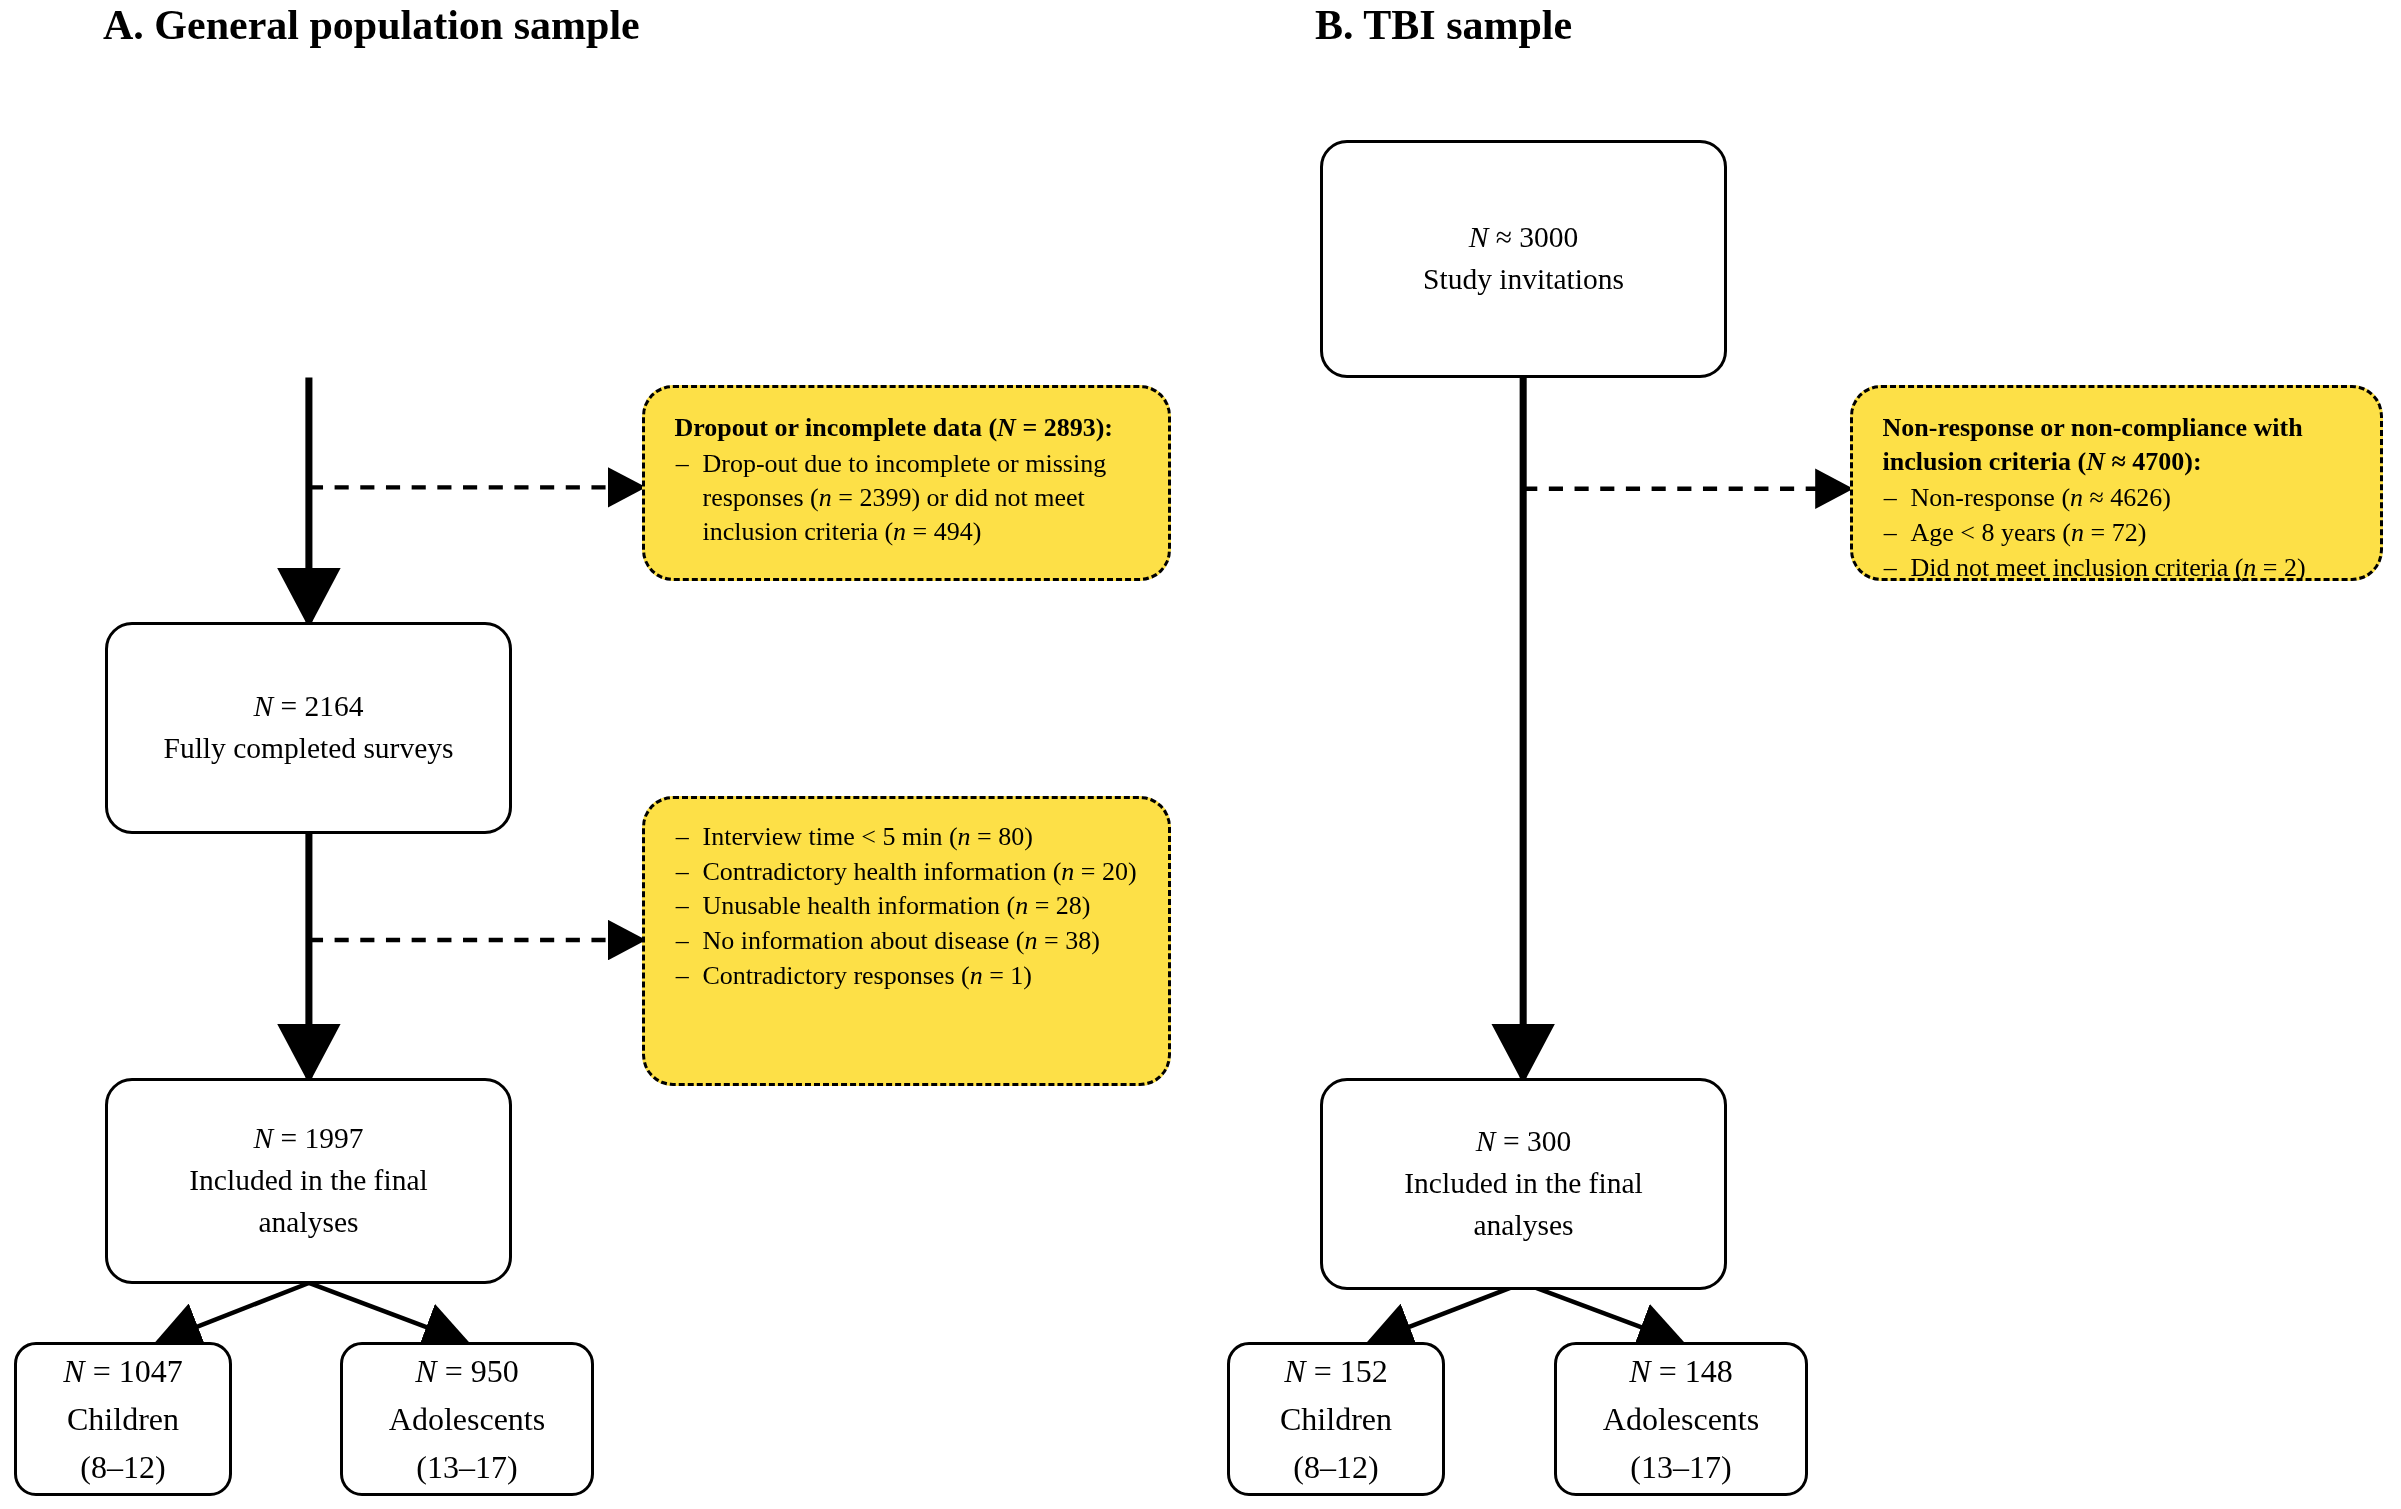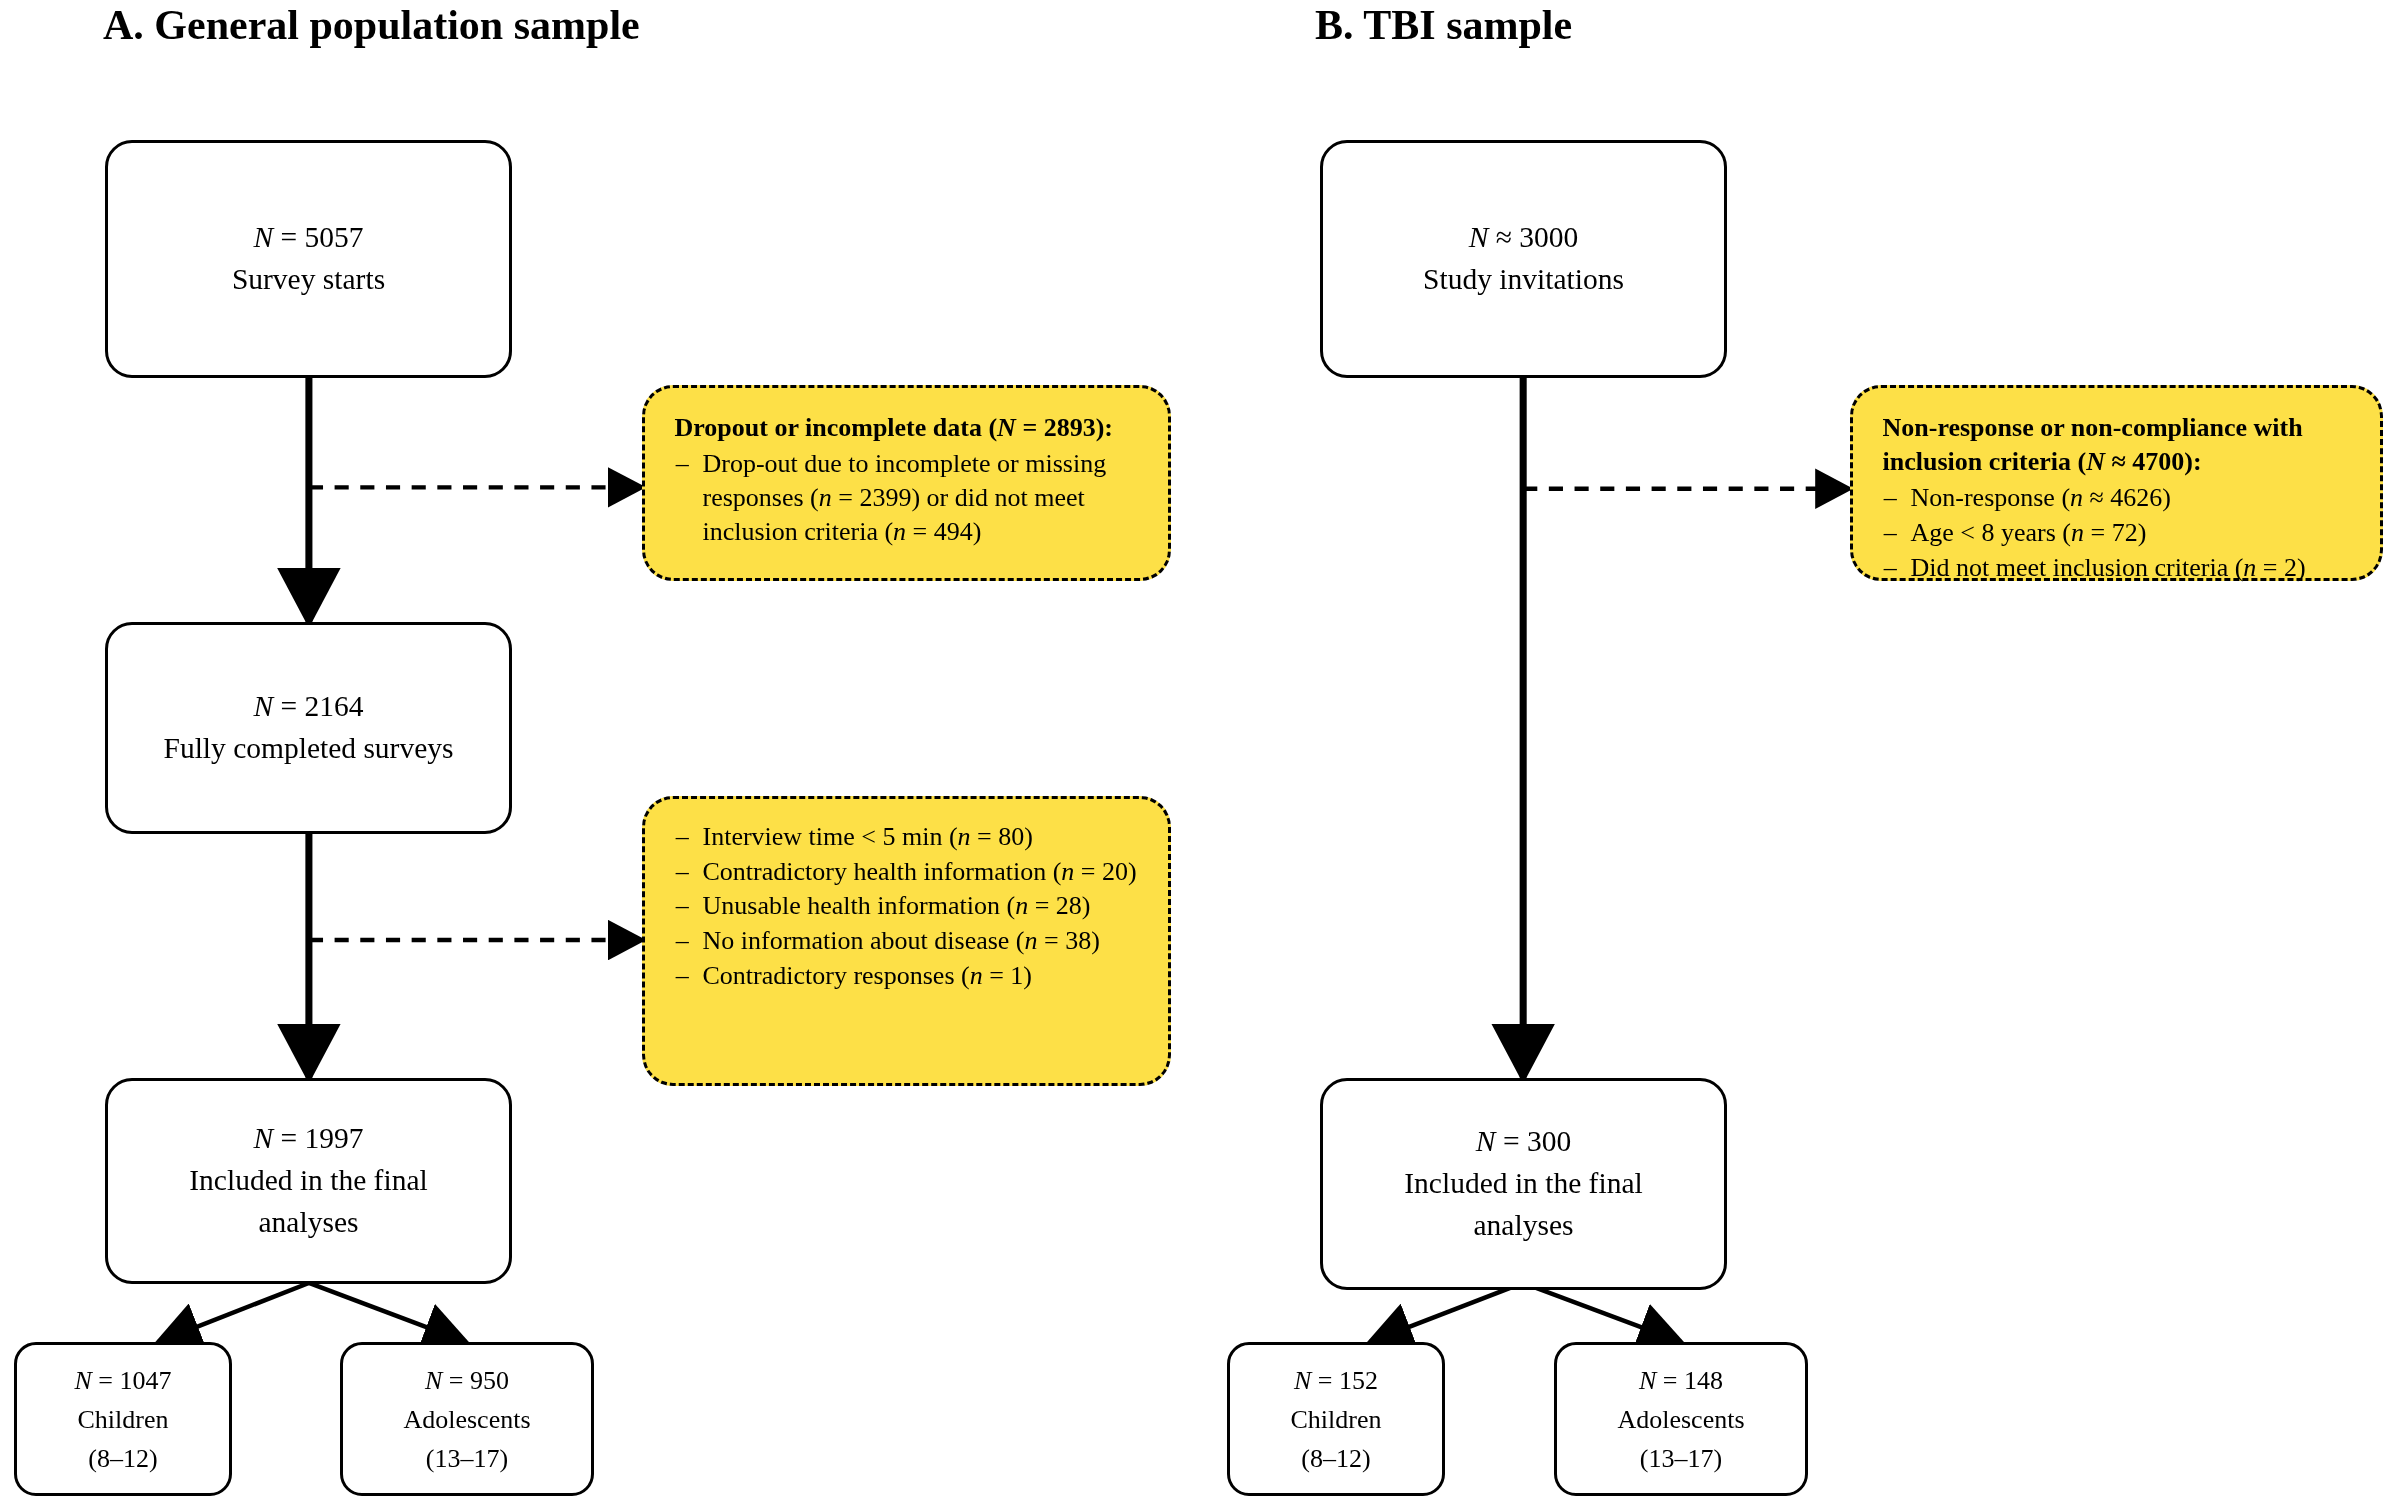--- a/index.html
+++ b/index.html
@@ -46,21 +46,21 @@
     display: flex;
     flex-direction: column;
     align-items: center;
     justify-content: center;
     text-align: center;
     font-size: 29.5px;
     line-height: 1.42;
   }
   .node.small {
     border-radius: 22px;
-    font-size: 26px;
+    font-size: 32px;
     line-height: 1.5;
   }
   .node .line { display: block; white-space: nowrap; }
   .exclusion {
     position: absolute;
     box-sizing: border-box;
     border: 3.9px dashed #000;
     border-radius: 31px;
     background: #fde047;
     padding: 23px 22px 19px 29.5px;
@@ -124,24 +124,20 @@
     <line x1="481" y1="1998" x2="726" y2="2090" stroke="#000" stroke-width="7" marker-end="url(#thinArrow)"></line>
 
     <line x1="2372" y1="588" x2="2372" y2="1678" stroke="#000" stroke-width="11" marker-end="url(#solidArrow)"></line>
 
     <line x1="2372" y1="761" x2="2880" y2="761" stroke="#000" stroke-width="7" stroke-dasharray="22,18" marker-end="url(#dashArrow)"></line>
 
     <line x1="2372" y1="1998" x2="2133" y2="2090" stroke="#000" stroke-width="7" marker-end="url(#thinArrow)"></line>
     <line x1="2372" y1="1998" x2="2618" y2="2090" stroke="#000" stroke-width="7" marker-end="url(#thinArrow)"></line>
   </svg>
 
-  <div class="node" style="left:105px; top:140px; width:407px; height:238px;">
-    <span class="line nw"><i>N</i><span> = </span><span>5057</span></span>
-    <span class="line">Survey starts</span>
-  </div>
 
   <div class="node" style="left:105px; top:622px; width:407px; height:212px;">
     <span class="line nw"><i>N</i><span> = </span><span>2164</span></span>
     <span class="line">Fully completed surveys</span>
   </div>
 
   <div class="node" style="left:105px; top:1078px; width:407px; height:206px;">
     <span class="line nw"><i>N</i><span> = </span><span>1997</span></span>
     <span class="line">Included in the final</span>
     <span class="line">analyses</span>

